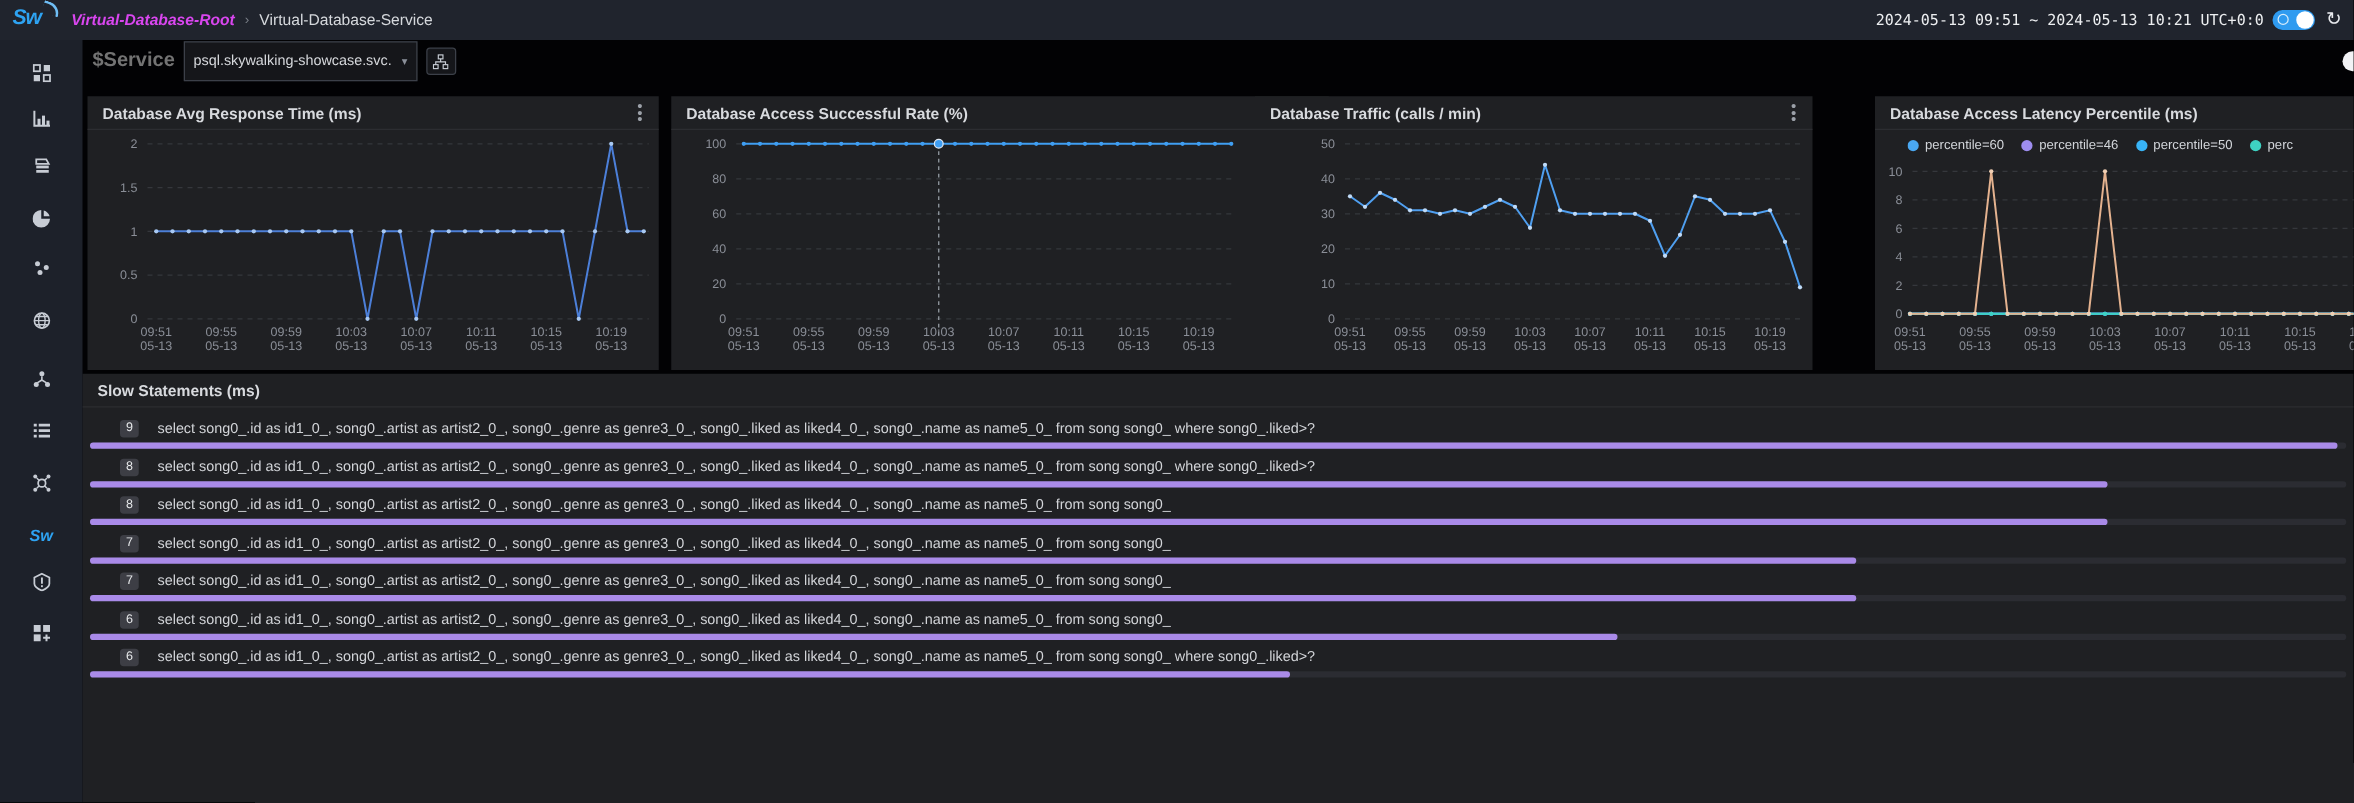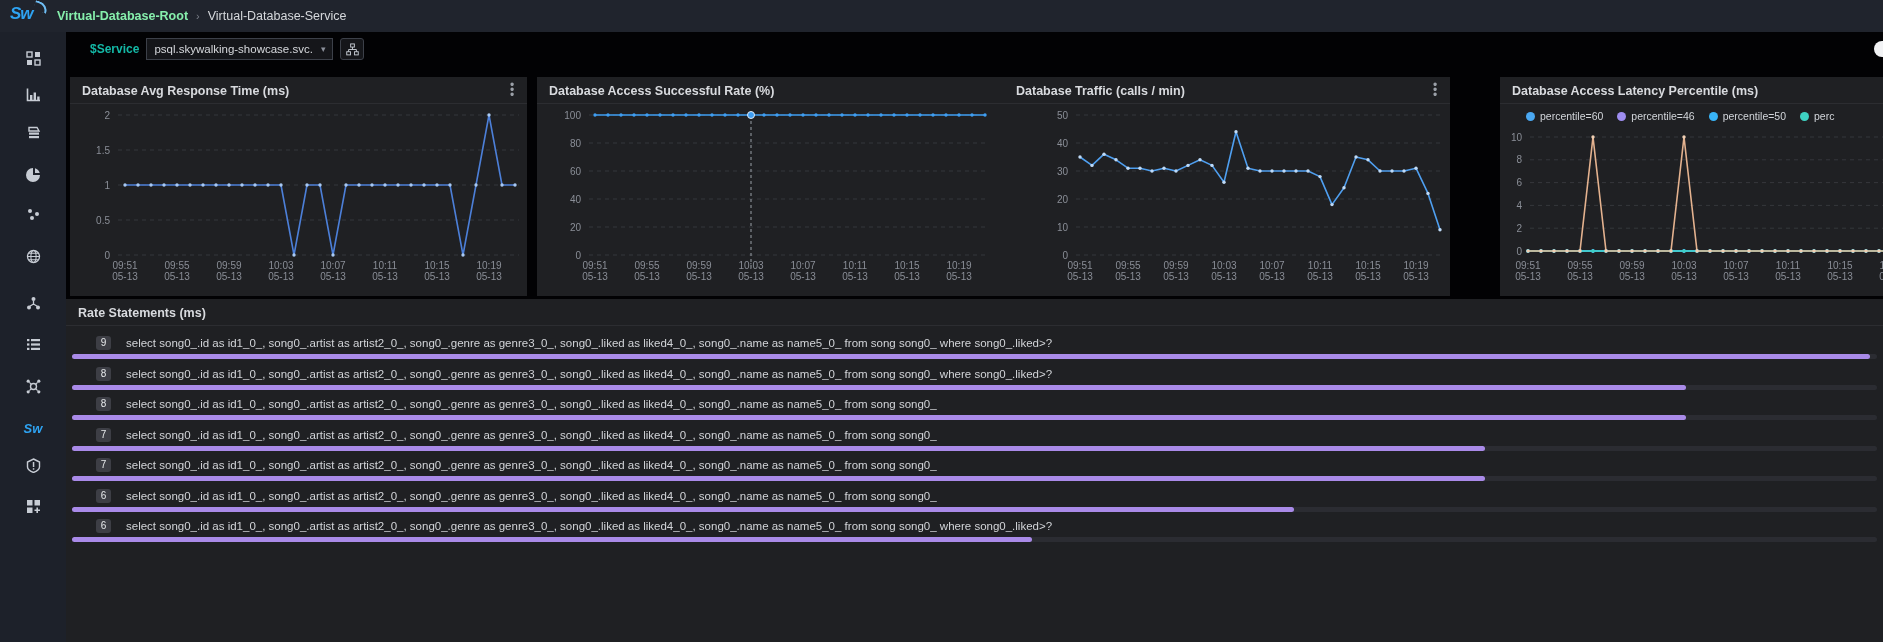--- a/index.html
+++ b/index.html
@@ -5,42 +5,42 @@
   * { margin:0; padding:0; box-sizing:border-box; }
   html,body { background:#000; }
   body { font-family:"Liberation Sans", sans-serif; }
   #app { position:relative; width:1883px; height:642px; background:#020204; overflow:hidden; }
 
   
   .topbar { position:absolute; left:0; top:0; width:1883px; height:32px; background:#20242d; display:flex; align-items:center; z-index:5; }
   .logo { position:absolute; left:10px; top:4px; width:44px; height:24px; color:#2ea3f2; font-weight:bold; font-style:italic; font-size:17px; letter-spacing:-1px; }
   .logo .swoosh { position:absolute; left:24px; top:-2px; width:14px; height:10px; border-top:2px solid #6fbef5; border-right:2px solid #6fbef5; border-radius:0 10px 0 0; transform:rotate(18deg); }
   .breadcrumb { position:absolute; left:57px; top:0; height:32px; display:flex; align-items:center; gap:8px; font-size:12.5px; }
-  .breadcrumb .root { color:#86efac; font-weight:bold; }
+  .breadcrumb .root { color:#d946ef; font-weight:bold;font-style:italic; }
   .breadcrumb .sep { color:#7a7f88; font-size:11px; }
   .breadcrumb .leaf { color:#d5d8dc; }
   .topbar-right { position:absolute; right:8px; top:0; height:32px; display:flex; align-items:center; gap:7px; }
   .timerange { color:#eceef0; font-size:12px; font-family:"DejaVu Sans Mono", monospace; }
   .utc { color:#eceef0; font-size:12px; font-family:"DejaVu Sans Mono", monospace; }
   .auto-toggle { position:relative; width:34px; height:16px; border-radius:9px; background:#2f9bf0; }
   .auto-toggle .icon { position:absolute; left:4px; top:3px; width:9px; height:9px; border:1.5px solid #d7ecfb; border-radius:50%; }
   .auto-toggle .knob { position:absolute; right:1px; top:1px; width:14px; height:14px; border-radius:50%; background:#fff; }
   .refresh-btn { width:16px; height:16px; color:#e8eaee; font-size:15px; line-height:16px; text-align:center; }
 
   
   .sidebar { position:absolute; left:0; top:32px; width:66px; height:610px; background:#1d212a; z-index:4; }
   .side-item { position:absolute; left:0; width:66px; height:26px; display:flex; align-items:center; justify-content:center; color:#c7ccd4; cursor:pointer; }
   .side-item svg { display:block; }
   .side-item.active { color:#2ea3f2; }
   .side-logo { font-size:13px; font-weight:bold; font-style:italic; color:#2e6db4; }
 
   
   .service-row { position:absolute; left:66px; top:32px; width:1817px; height:34px; background:#020204; display:flex; align-items:center; }
-  .service-label { color:#14b8a6; font-size:12px; margin-left:24px; font-weight:bold; }
-  .service-select { margin-left:7px; height:22px; min-width:175px; background:#15161a; border:1px solid #3c4049; border-radius:0; display:flex; align-items:center; padding:0 7px; gap:8px; cursor:pointer; }
+  .service-label { color:#737373; font-size:16px; margin-left:8px; font-weight:bold; }
+  .service-select { margin-left:7px; height:32px; min-width:175px; background:#15161a; border:1px solid #3c4049; border-radius:0; display:flex; align-items:center; padding:0 7px; gap:8px; cursor:pointer; }
   .service-select .val { color:#d6d8dc; font-size:11.5px; white-space:nowrap; }
   .service-select .chev { color:#8b909a; font-size:9px; }
   .service-topo-btn { margin-left:7px; width:24px; height:22px; background:#15161a; border:1px solid #3c4049; border-radius:3px; display:flex; align-items:center; justify-content:center; color:#c7ccd4; cursor:pointer; }
   .service-row-toggle { position:absolute; right:-7px; top:9px; width:16px; height:16px; border-radius:50%; background:#f2f3f5; }
 
   
   .panel { position:absolute; top:77px; height:219px; background:#1f2023; }
   .panel-header { position:absolute; left:0; top:0; right:0; height:27px; border-bottom:1px solid #2c2d31; }
   .panel-title { position:absolute; left:12px; top:7px; font-size:12.5px; font-weight:600; color:#d8dade; }
   .kebab { position:absolute; right:8px; top:6px; width:14px; height:16px; color:#9ba0a8; font-size:12px; letter-spacing:0; line-height:5px; text-align:center; cursor:pointer; }
@@ -68,20 +68,29 @@
 
   <div class="topbar">
     <div class="logo">
       <span>Sw</span>
       <span class="swoosh"></span>
     </div>
     <div class="breadcrumb">
       <span class="root">Virtual-Database-Root</span>
       <span class="sep">›</span>
       <span class="leaf">Virtual-Database-Service</span>
+    </div>
+    <div class="topbar-right">
+      <span class="timerange">2024-05-13 09:51 ~ 2024-05-13 10:21</span>
+      <span class="utc">UTC+0:0</span>
+      <span class="auto-toggle">
+        <span class="icon"></span>
+        <span class="knob"></span>
+      </span>
+      <span class="refresh-btn">↻</span>
     </div>
   </div>
 
   <div class="sidebar" id="sidebar">
       <div class="side-item" style="top: 13px;">
         <svg width="15" height="15" viewBox="0 0 15 15">
           <rect x="1" y="1" width="5" height="5" fill="none" stroke="currentColor" stroke-width="1.4"></rect>
           <rect x="9" y="1" width="5" height="5" fill="currentColor"></rect>
           <rect x="1" y="9" width="5" height="5" fill="currentColor"></rect>
           <rect x="9" y="9" width="5" height="5" fill="none" stroke="currentColor" stroke-width="1.4"></rect>
@@ -619,21 +628,21 @@
           <circle cx="366" cy="147" r="1.7" fill="#f0cfb4"></circle>
           <circle cx="379" cy="147" r="1.7" fill="#f0cfb4"></circle>
           <circle cx="392" cy="147" r="1.7" fill="#f0cfb4"></circle>
           <circle cx="405" cy="147" r="1.7" fill="#f0cfb4"></circle>
           <circle cx="418" cy="147" r="1.7" fill="#f0cfb4"></circle>
         </svg>
       </div>
     </div>
 
   <div class="slow-panel">
-    <div class="slow-title">Rate Statements (ms)</div>
+    <div class="slow-title">Slow Statements (ms)</div>
     <div class="slow-divider"></div>
     <div id="stmt-rows">
         <div class="stmt-row" style="top: 36px;">
           <span class="stmt-badge">9</span>
           <span class="stmt-sql">select song0_.id as id1_0_, song0_.artist as artist2_0_, song0_.genre as genre3_0_, song0_.liked as liked4_0_, song0_.name as name5_0_ from song song0_ where song0_.liked&gt;?</span>
           <span class="stmt-track">
             <span class="stmt-bar" style="width:99.6%;background:#a98ae8"></span>
           </span>
         </div>
         <div class="stmt-row" style="top: 66.5px;">

